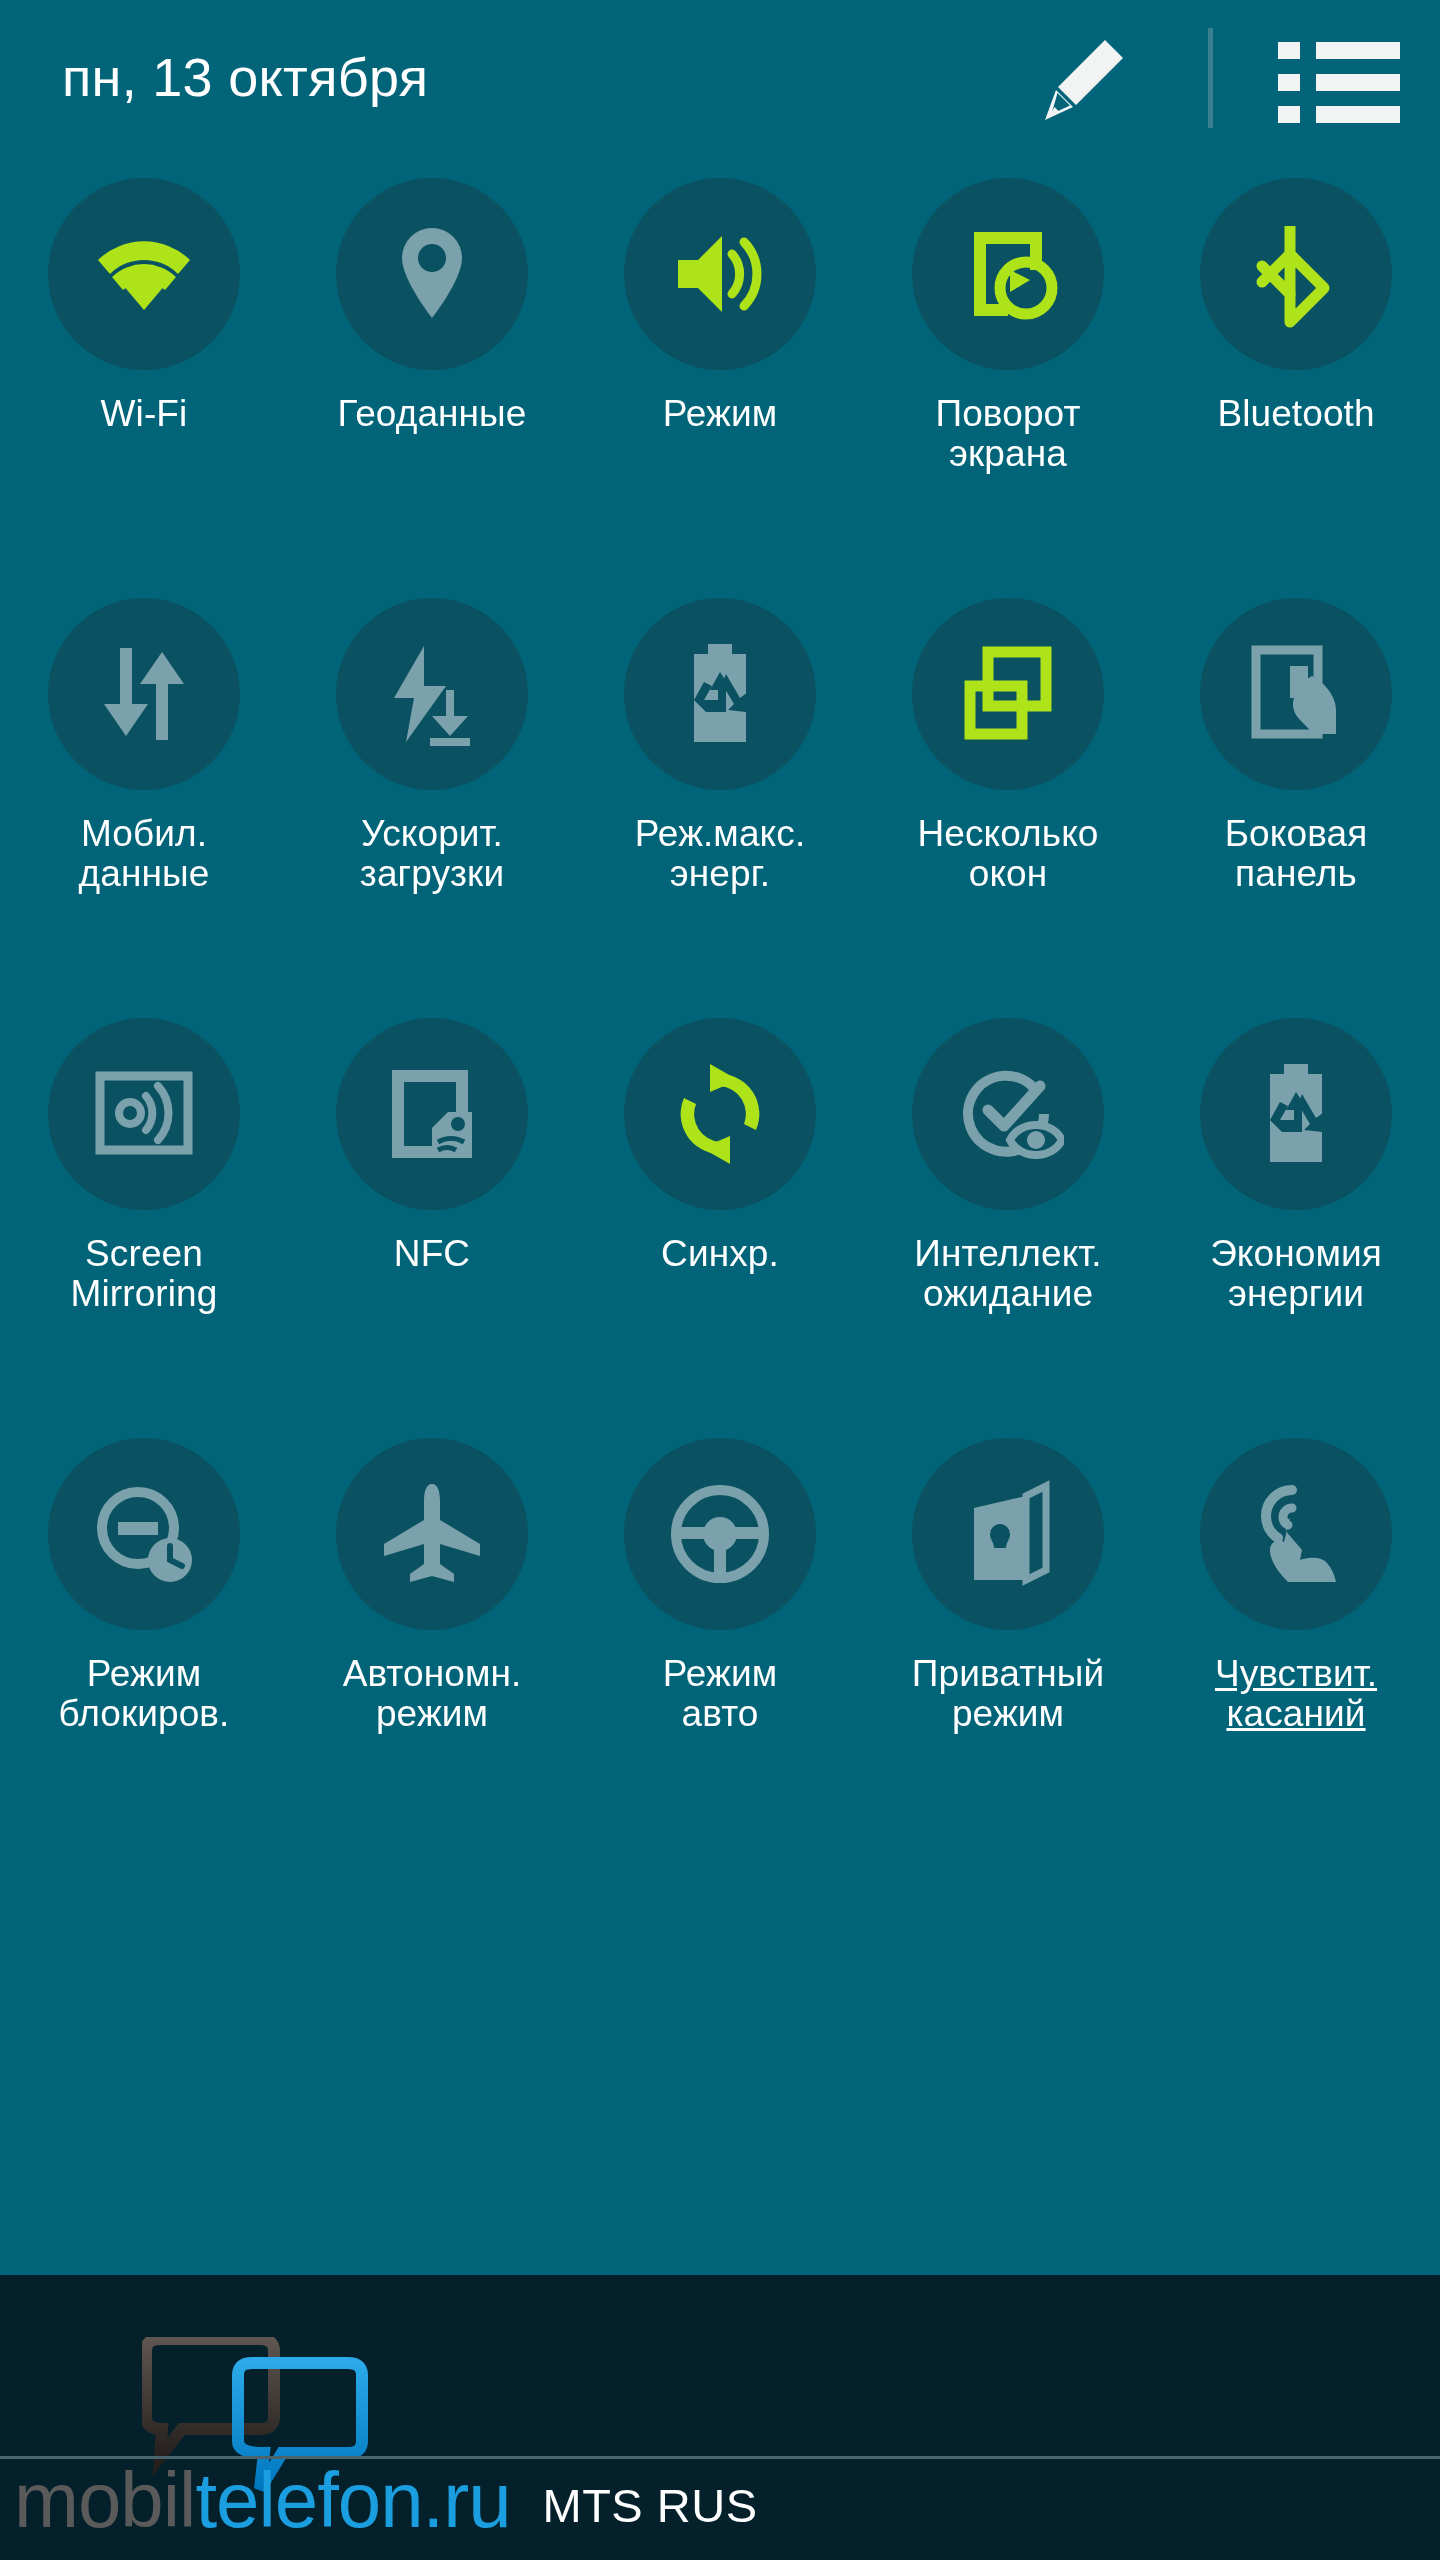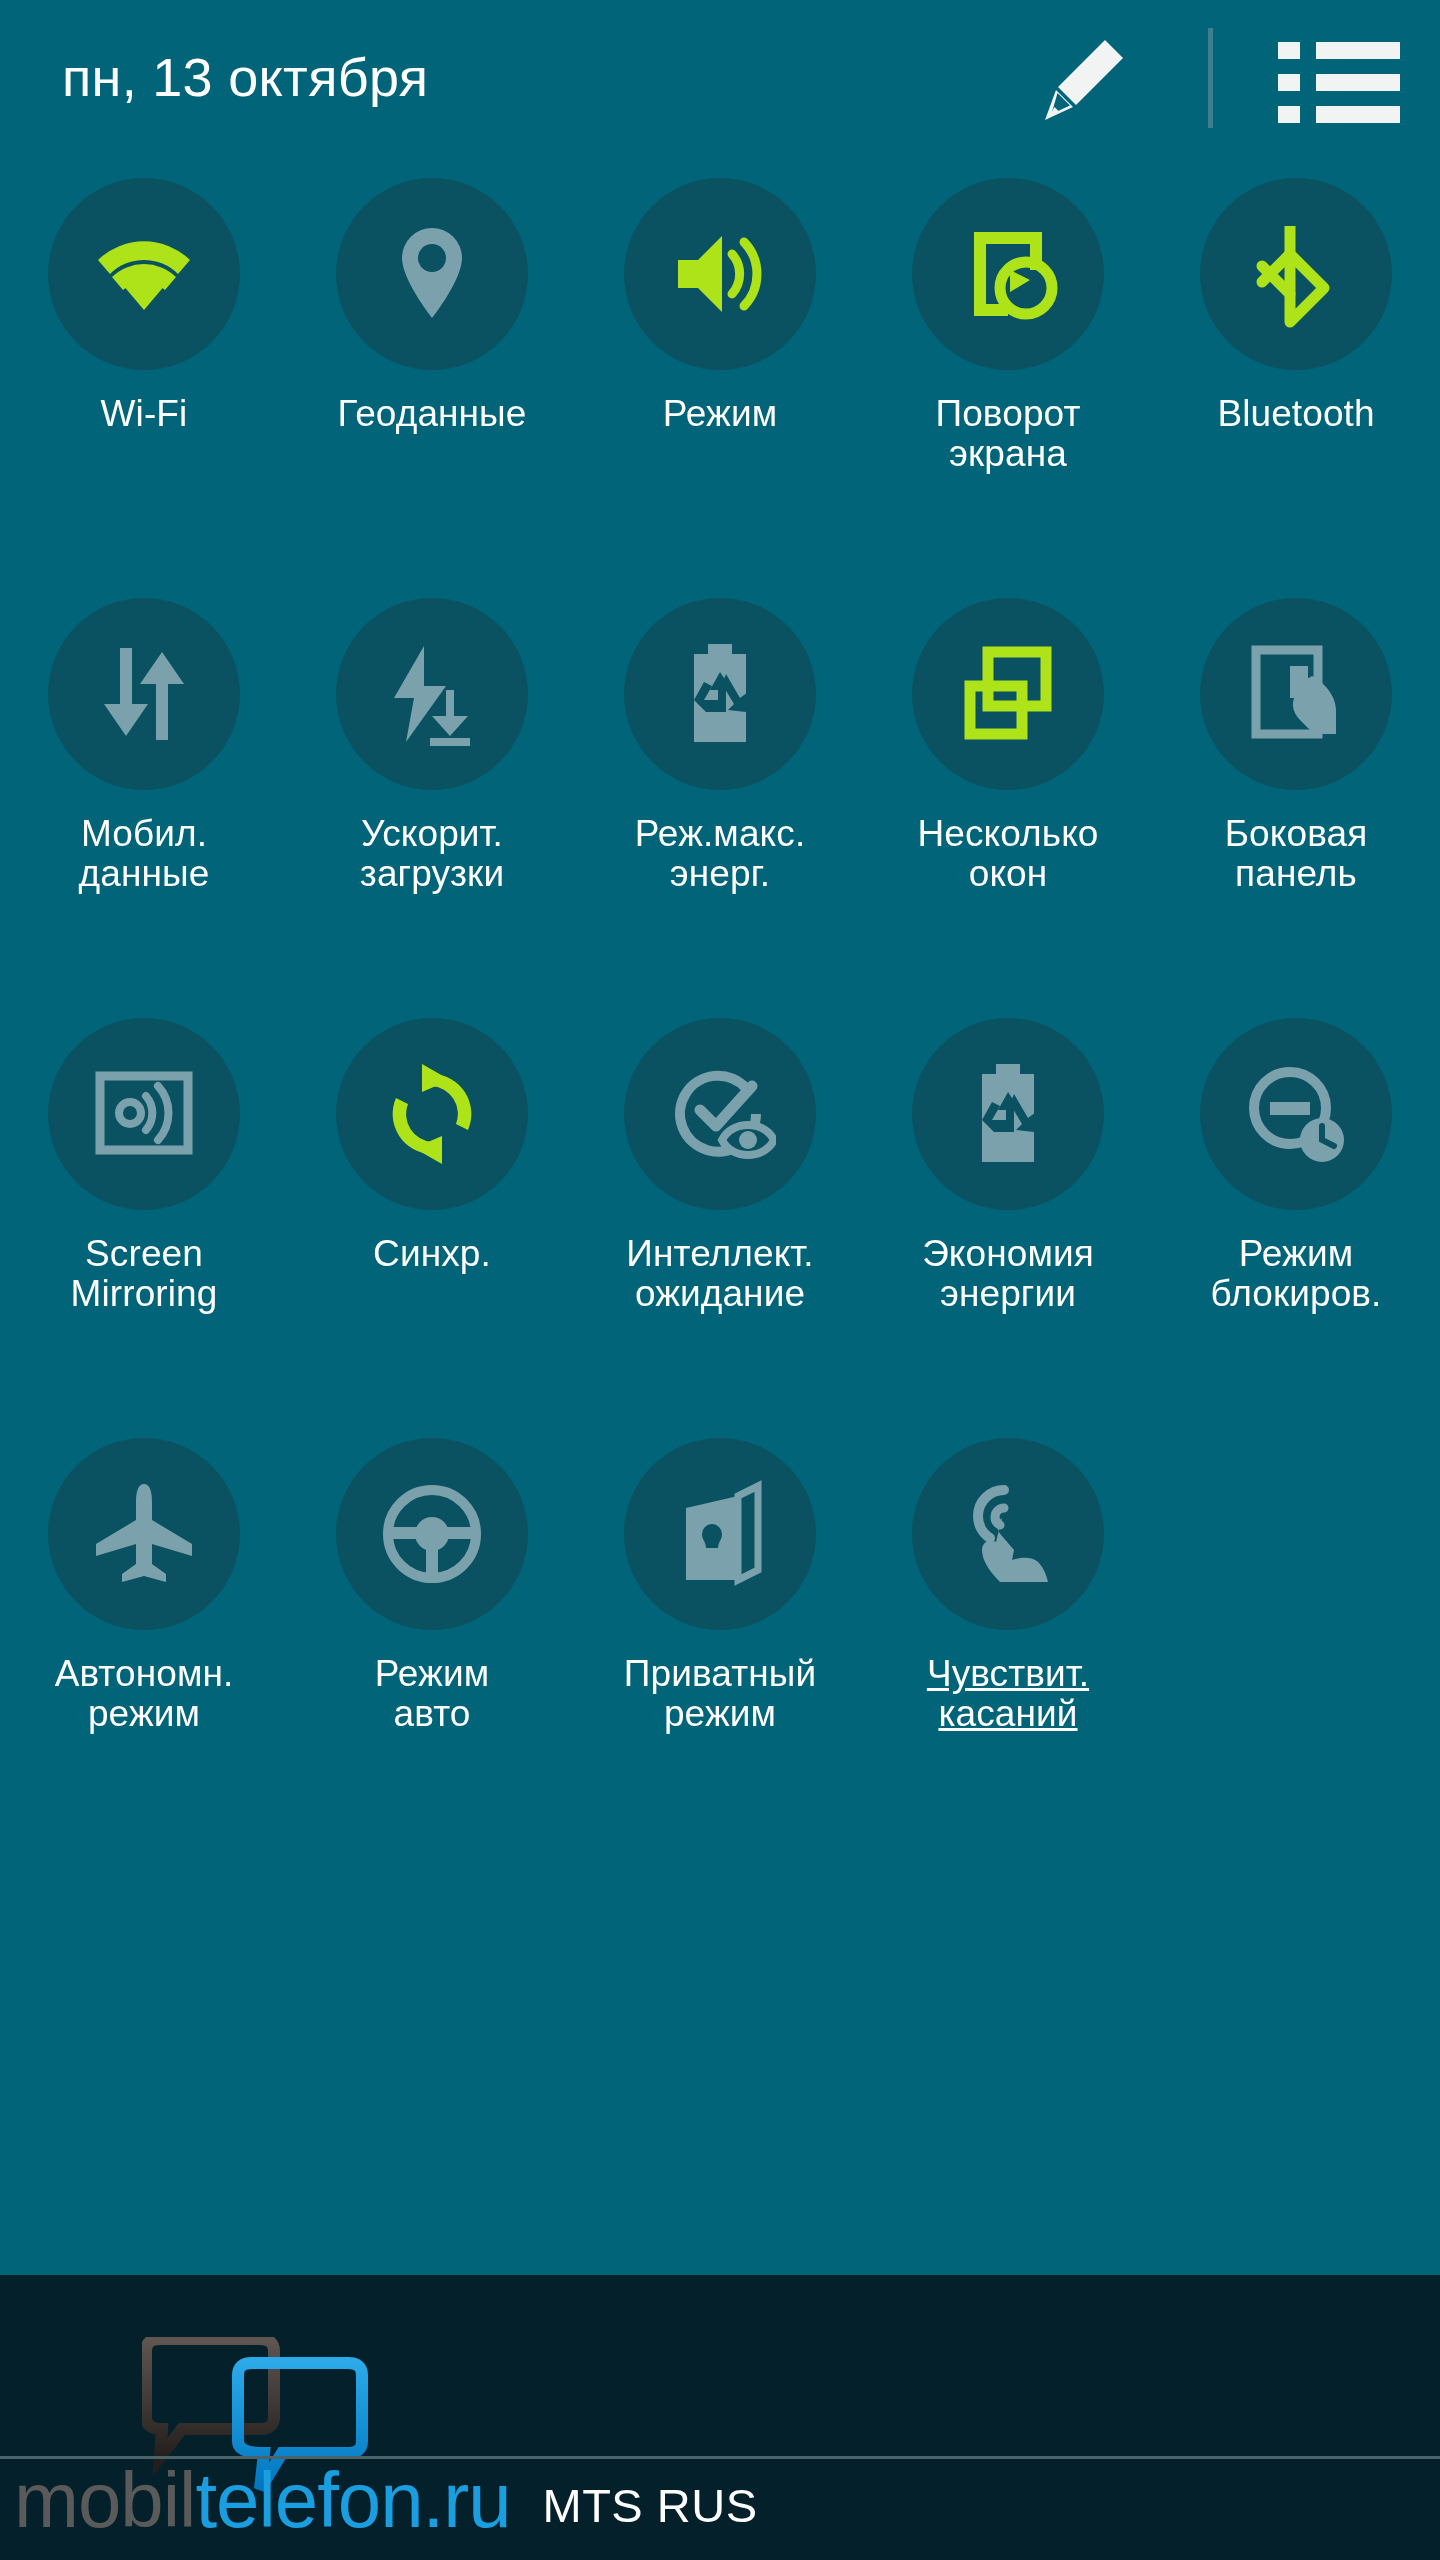--- a/index.html
+++ b/index.html
@@ -332,20 +332,34 @@
               <svg width="112" height="112" viewBox="0 0 112 112">
                 <rect x="12" y="18" width="88" height="74" fill="none" stroke="#7ba2ac" stroke-width="9"></rect>
                 <circle cx="42" cy="55" r="11" fill="none" stroke="#7ba2ac" stroke-width="8"></circle>
                 <path d="M58 38 A26 26 0 0 1 58 72" fill="none" stroke="#7ba2ac" stroke-width="8" stroke-linecap="round"></path>
                 <path d="M70 28 A40 40 0 0 1 70 82" fill="none" stroke="#7ba2ac" stroke-width="8" stroke-linecap="round"></path>
               </svg>
             </span>
           </div>
           <div class="tile-label" style="color: rgb(255, 255, 255);">Screen
 Mirroring</div>
+        </div>
+        <div class="tile">
+          <div class="tile-icon-wrap" style="background: rgb(10, 82, 97);">
+            <span>
+              <svg width="112" height="112" viewBox="0 0 112 112">
+                <path d="M16 12 L92 12 L92 54 L80 54 L80 24 L28 24 L28 88 L62 88 L62 100 L16 100 Z" fill="#7ba2ac"></path>
+                <path d="M72 54 L96 54 L96 100 L56 100 L56 70 Z" fill="#7ba2ac"></path>
+                <circle cx="82" cy="66" r="7" fill="#0a5261"></circle>
+                <path d="M62 92 A18 18 0 0 1 80 92" fill="none" stroke="#0a5261" stroke-width="5"></path>
+                <path d="M62 84 A26 26 0 0 1 88 84" fill="none" stroke="#0a5261" stroke-width="5"></path>
+              </svg>
+            </span>
+          </div>
+          <div class="tile-label" style="color: rgb(255, 255, 255);">NFC</div>
         </div>
         <div class="tile">
           <div class="tile-icon-wrap" style="background: rgb(10, 82, 97);">
             <span>
               <svg width="112" height="112" viewBox="0 0 112 112">
                 <path d="M56 16 A40 40 0 0 1 92 72 L80 66 A28 28 0 0 0 56 28 Z" fill="#aee319"></path>
                 <path d="M56 96 A40 40 0 0 1 20 40 L32 46 A28 28 0 0 0 56 84 Z" fill="#aee319"></path>
                 <path d="M46 6 L46 34 L74 22 Z" fill="#aee319"></path>
                 <path d="M66 106 L66 78 L38 90 Z" fill="#aee319"></path>
               </svg>

